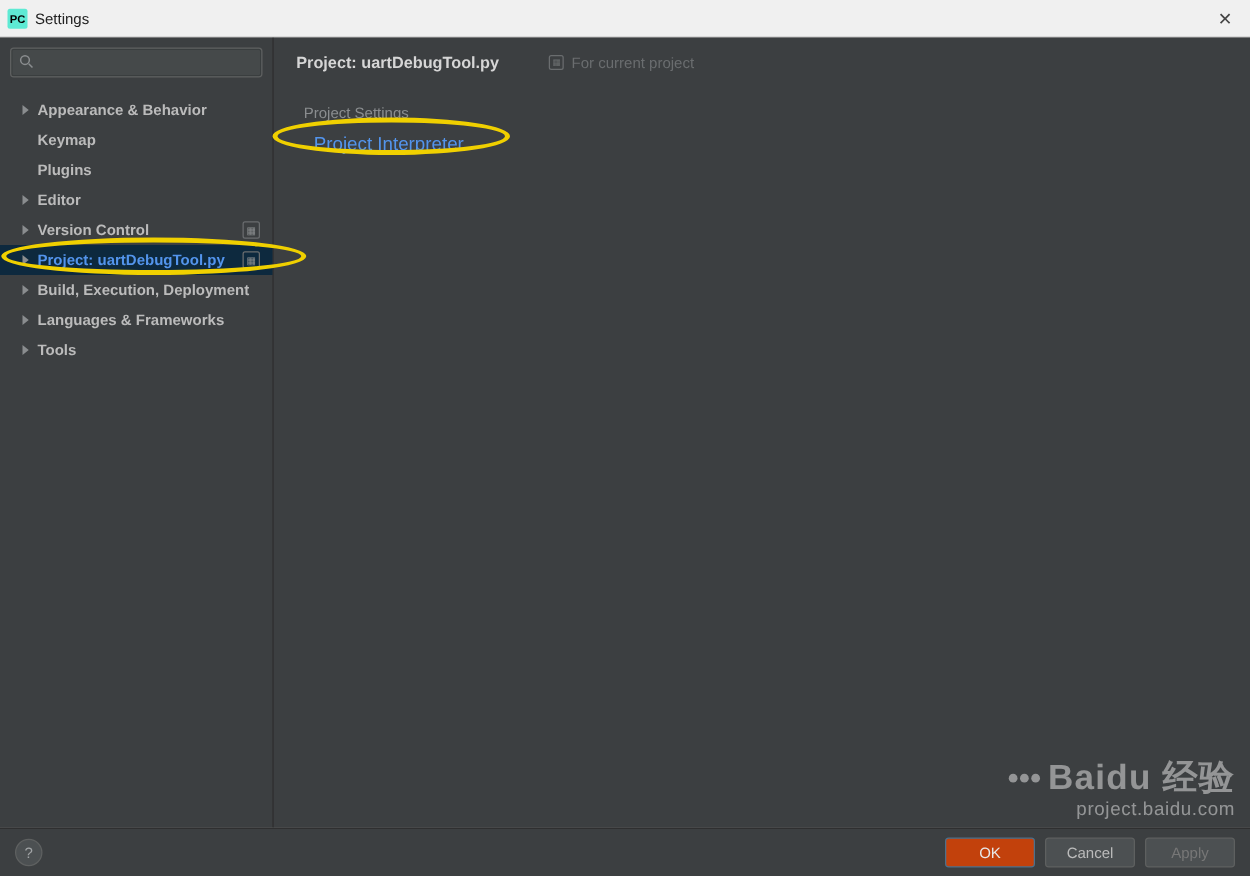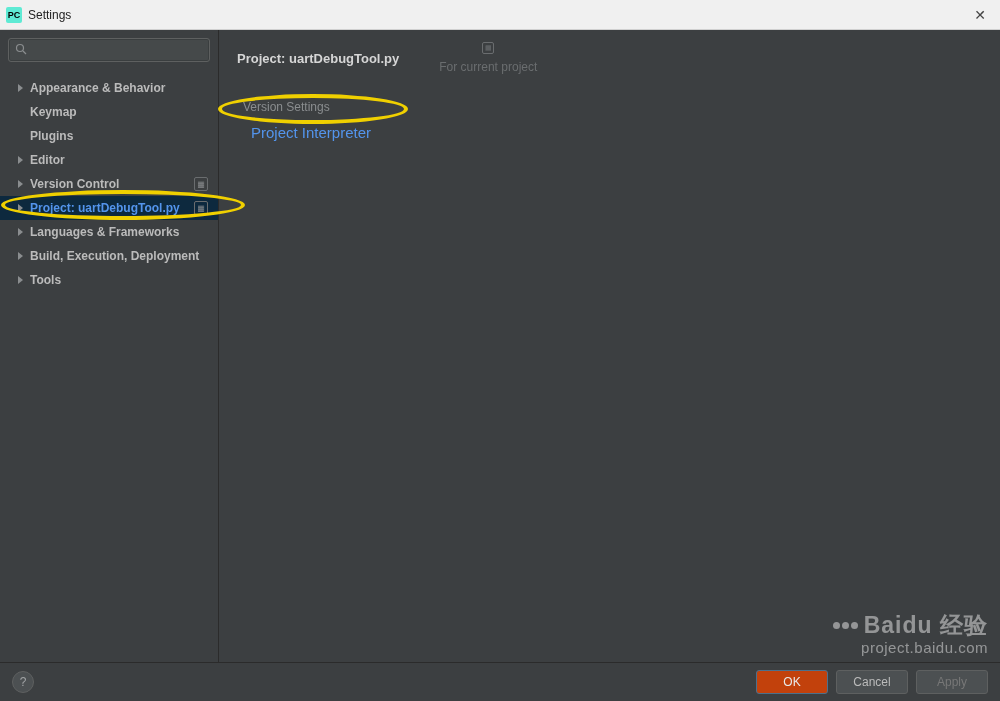--- a/index.html
+++ b/index.html
@@ -65,21 +65,21 @@
 
     
     .detail {
       flex: 1; background: #3c3f41; padding: 12px 18px; position: relative;
     }
     .detail-header {
       display: flex; align-items: center; gap: 40px; margin-bottom: 26px;
     }
     .detail-title { font-size: 13px; font-weight: bold; color: #d6d6d6; }
     .detail-subnote {
-      font-size: 12px; color: #6a6d6f; display: flex; align-items: center; gap: 6px; flex-direction: column;
+      font-size: 12px; color: #6a6d6f; display: flex; align-items: center; gap: 6px;
     }
     .subnote-icon {
       width: 12px; height: 12px; border: 1px solid #6a6d6f; border-radius: 2px;
       font-size: 7px; display: flex; align-items: center; justify-content: center;
     }
     .section-heading {
       font-size: 12px; color: #8a8d8f; margin-bottom: 10px; margin-left: 6px;
     }
     .link-item {
       font-size: 15px; color: #5394ec; margin-left: 14px; margin-bottom: 8px;
@@ -111,21 +111,21 @@
     }
     .btn.primary { background: #c2410c; border-color: #4c708c; color: #e8e8e8; }
     .btn.disabled { color: #777; cursor: default; }
 
     
     .watermark {
       position: absolute; right: 12px; bottom: 6px; text-align: right;
       color: rgba(255,255,255,0.45); pointer-events: none; z-index: 50;
       font-weight: normal;
     }
-    .watermark .line1 { font-size: 23px; font-weight: 600; letter-spacing: 1px;
+    .watermark .line1 { font-size: 28px; font-weight: 600; letter-spacing: 1px;
       display: flex; align-items: center; justify-content: flex-end; gap: 6px; }
     .watermark .line2 { font-size: 15px; letter-spacing: 0.5px; margin-top: -2px; }
     .paw { display: inline-flex; gap: 2px; }
     .paw span { width: 7px; height: 7px; background: rgba(255,255,255,0.45); border-radius: 50%; }
   </style>
 </head>
 <body>
 
 <div class="titlebar">
   <div class="titlebar-left">
@@ -170,42 +170,42 @@
           <span class="label">Version Control</span>
           <span class="badge-icon">▦</span>
         </div>
         <div class="tree-item selected">
           <span class="arrow"></span>
           <span class="label">Project: uartDebugTool.py</span>
           <span class="badge-icon">▦</span>
         </div>
         <div class="tree-item">
           <span class="arrow"></span>
+          <span class="label">Build, Execution, Deployment</span>
+        </div>
+        <div class="tree-item">
+          <span class="arrow"></span>
           <span class="label">Languages &amp; Frameworks</span>
-        </div>
-        <div class="tree-item">
-          <span class="arrow"></span>
-          <span class="label">Build, Execution, Deployment</span>
         </div>
         <div class="tree-item">
           <span class="arrow"></span>
           <span class="label">Tools</span>
         </div>
       </div>
     </div>
 
     <div class="detail">
       <div class="detail-header">
         <div class="detail-title">Project: uartDebugTool.py</div>
         <div class="detail-subnote">
           <span class="subnote-icon">▦</span>
           <span>For current project</span>
         </div>
       </div>
-      <div class="section-heading">Version Settings</div>
+      <div class="section-heading">Project Settings</div>
       <a class="link-item">Project Interpreter</a>
 
       <div class="watermark">
         <div class="line1">
           <span class="paw">
             <span></span>
               <span></span>
               <span></span>
           </span>
           <span>Baidu 经验</span>

